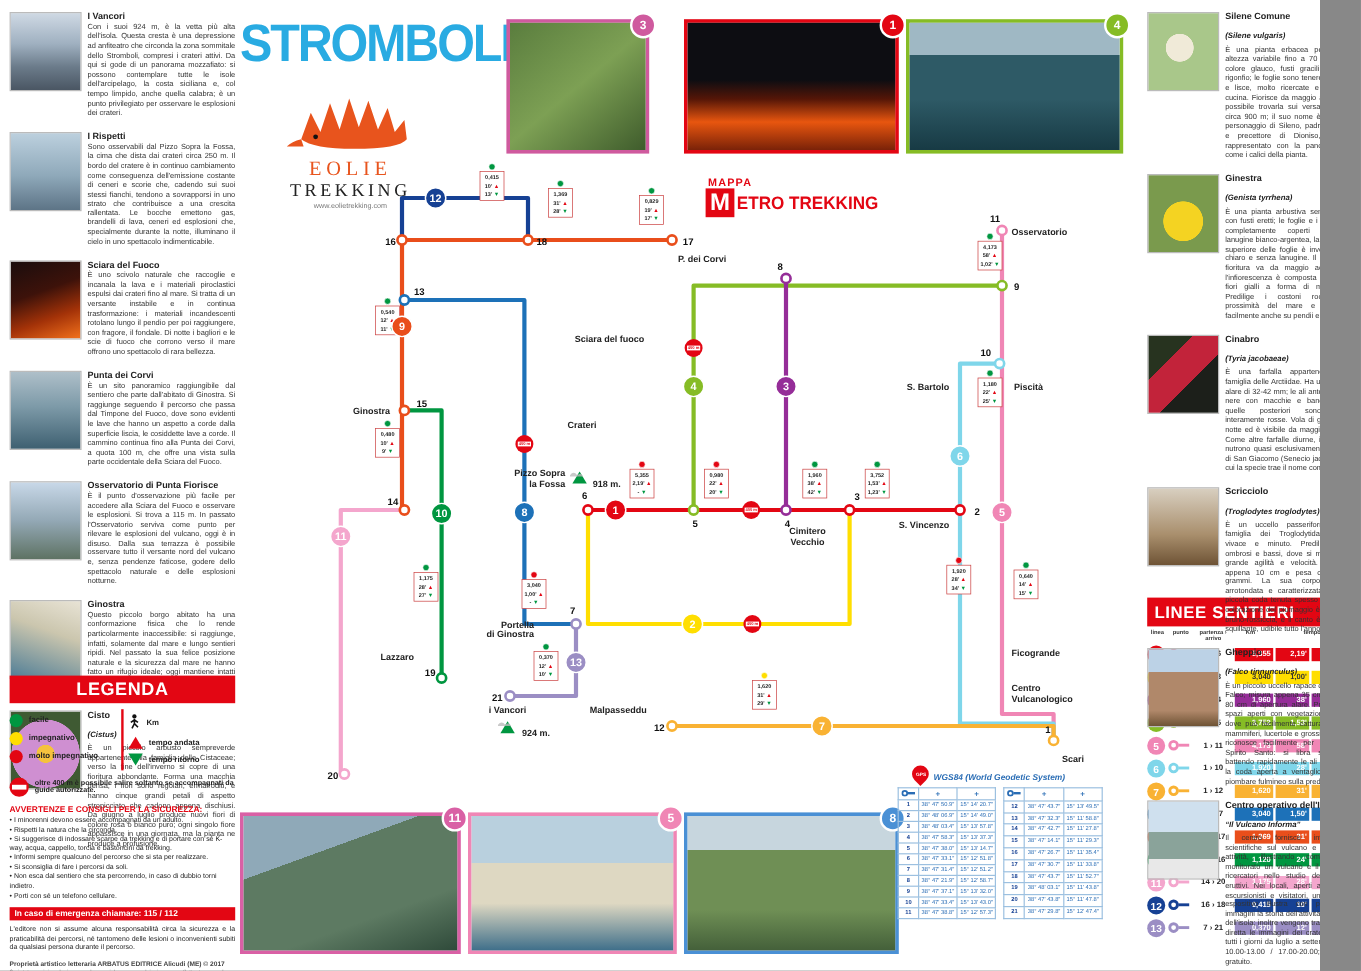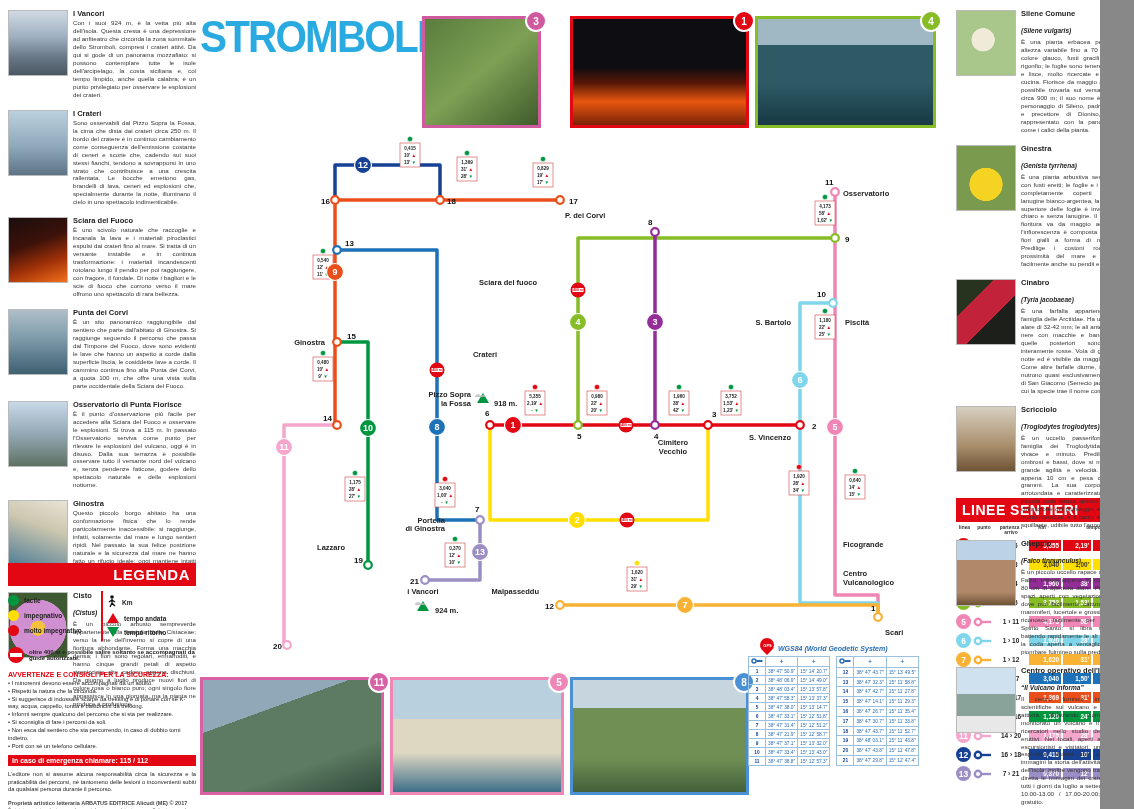--- a/index.html
+++ b/index.html
@@ -55,21 +55,21 @@
                    transform:scaleX(.95);transform-origin:left;}
   
   .frame{position:absolute;border-width:3px;border-style:solid;}
   .frame .inner{width:100%;height:100%;}
   .badge-corner{position:absolute;top:-9px;right:-9px;width:18px;height:18px;border-radius:50%;
     color:#fff;font-size:10px;font-weight:bold;display:flex;align-items:center;justify-content:center;
     border:2px solid #fff;}
   
   #legendblock{position:absolute;left:8px;top:563px;width:188px;}
   .redbar{background:#e30613;color:#fff;font-weight:bold;}
-  #legendtitle{font-size:15px;text-align:right;padding:3px 6px;letter-spacing:.5px;}
+  #legendtitle{font-size:15px;text-align:center;padding:3px 6px;letter-spacing:.5px;}
   #legendgrid{display:flex;margin-top:5px;}
   #legendgrid .col{flex:1;}
   #legendgrid .divider{width:2px;background:#e30613;margin:0 4px;}
   .legrow{display:flex;align-items:center;gap:5px;margin:4px 0;font-size:6.5px;font-weight:bold;}
   .dot{width:11px;height:11px;border-radius:50%;}
   .tri-up{width:0;height:0;border-left:6px solid transparent;border-right:6px solid transparent;border-bottom:10px solid #e30613;}
   .tri-down{width:0;height:0;border-left:6px solid transparent;border-right:6px solid transparent;border-top:10px solid #009640;}
   #limitnote{display:flex;gap:5px;align-items:center;margin-top:6px;font-size:6px;font-weight:bold;}
   .sign400{flex:0 0 16px;height:16px;border-radius:50%;background:#e30613;position:relative;}
   .sign400 i{position:absolute;left:2px;right:2px;top:6px;height:4px;background:#fff;}
@@ -116,21 +116,21 @@
       <div class="entry">
         <div class="photo ph-mountain"></div>
         <div class="txt">
           <h3>I Vancori</h3>
           <p>Con i suoi 924 m, è la vetta più alta dell'isola. Questa cresta è una depressione ad anfiteatro che circonda la zona sommitale dello Stromboli, compresi i crateri attivi. Da qui si gode di un panorama mozzafiato: si possono contemplare tutte le isole dell'arcipelago, la costa siciliana e, col tempo limpido, anche quella calabra; è un punto privilegiato per osservare le esplosioni dei crateri.</p>
         </div>
       </div>
       <div class="entry">
         <div class="photo ph-crater"></div>
         <div class="txt">
-          <h3>I Crateri</h3>
+          <h3>I Rispetti</h3>
           <p>Sono osservabili dal Pizzo Sopra la Fossa, la cima che dista dai crateri circa 250 m. Il bordo del cratere è in continuo cambiamento come conseguenza dell'emissione costante di ceneri e scorie che, cadendo sui suoi stessi fianchi, tendono a sovrapporsi in uno strato che contribuisce a una crescita rallentata. Le bocche emettono gas, brandelli di lava, ceneri ed esplosioni che, specialmente durante la notte, illuminano il cielo in uno spettacolo indimenticabile.</p>
         </div>
       </div>
       <div class="entry">
         <div class="photo ph-lava"></div>
         <div class="txt">
           <h3>Sciara del Fuoco</h3>
           <p>È uno scivolo naturale che raccoglie e incanala la lava e i materiali piroclastici espulsi dai crateri fino al mare. Si tratta di un versante instabile e in continua trasformazione: i materiali incandescenti rotolano lungo il pendio per poi raggiungere, con fragore, il fondale. Di notte i bagliori e le scie di fuoco che corrono verso il mare offrono uno spettacolo di rara bellezza.</p>
         </div>
       </div>
@@ -156,22 +156,39 @@
         </div>
       </div>
       <div class="entry">
         <div class="photo ph-flower"></div>
         <div class="txt"><h3>Cisto</h3><span class="latin">(Cistus)</span><p>È un piccolo arbusto sempreverde appartenente alla famiglia delle Cistaceae; verso la fine dell'inverno si copre di una fioritura abbondante. Forma una macchia densa; i fiori sono regolari, ermafroditi, e hanno cinque grandi petali di aspetto stropicciato che cadono appena dischiusi. Da giugno a luglio produce nuovi fiori di colore rosa o bianco puro; ogni singolo fiore appassisce in una giornata, ma la pianta ne produce a profusione.</p></div>
       </div>
     </aside>
 
   <div id="title">STROMBOLI</div>
 
-
-
+  <div id="eolie">
+    <svg width="110" height="54" viewBox="0 0 110 54">
+      <path d="M14,44 L22,22 L30,38 L38,14 L46,36 L54,10 L62,34 L70,12 L78,36 L86,18 L92,38 L100,28 L102,44 Q96,52 58,52 Q24,52 14,44 Z" fill="#e8541d"></path>
+      <path d="M14,44 Q6,46 2,50 L16,50 Z" fill="#e8541d"></path>
+      <circle cx="26" cy="42" r="2" fill="#111"></circle>
+    </svg>
+    <div class="l1">EOLIE</div>
+    <div class="l2">TREKKING</div>
+    <div class="url">www.eolietrekking.com</div>
+  </div>
+
+
+  <div id="metrologo">
+    <div class="small">MAPPA</div>
+    <div class="row">
+      <div class="mbox">M</div>
+      <div class="rest">ETRO TREKKING</div>
+    </div>
+  </div>
 
   <div id="topphotos">
       <div class="frame" style="left: 422px; top: 16px; width: 113px; height: 106px; border-color: rgb(207, 90, 158); position: absolute;">
         <div class="inner ph-hillside-green"></div>
         <div class="badge-corner" style="background: rgb(207, 90, 158);">3</div>
       </div>
       <div class="frame" style="left: 570px; top: 16px; width: 173px; height: 106px; border-color: rgb(227, 6, 19); position: absolute;">
         <div class="inner ph-eruption-night"></div>
         <div class="badge-corner" style="background: rgb(227, 6, 19);">1</div>
       </div>

